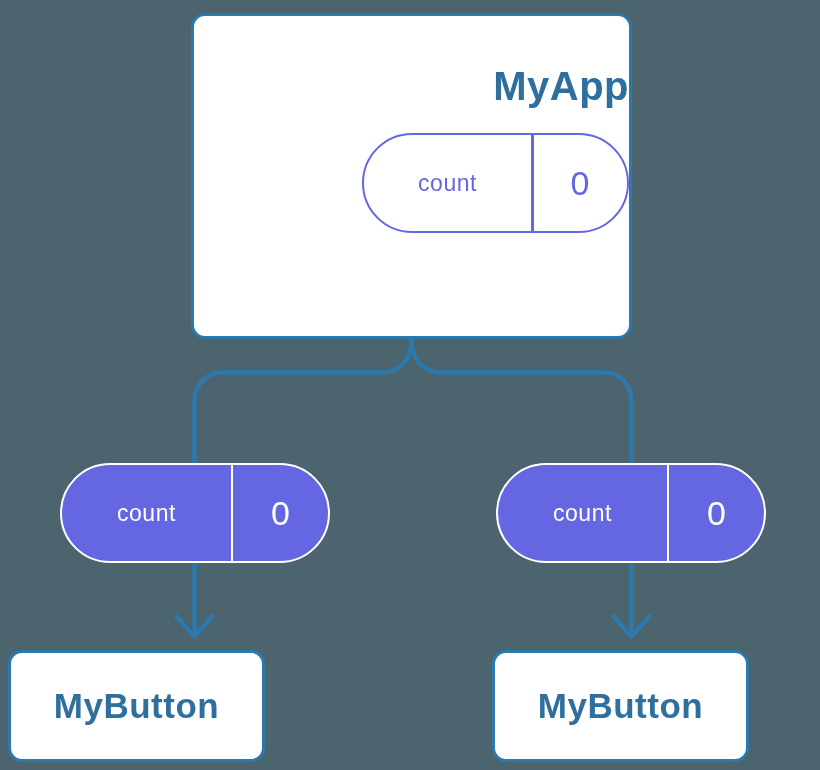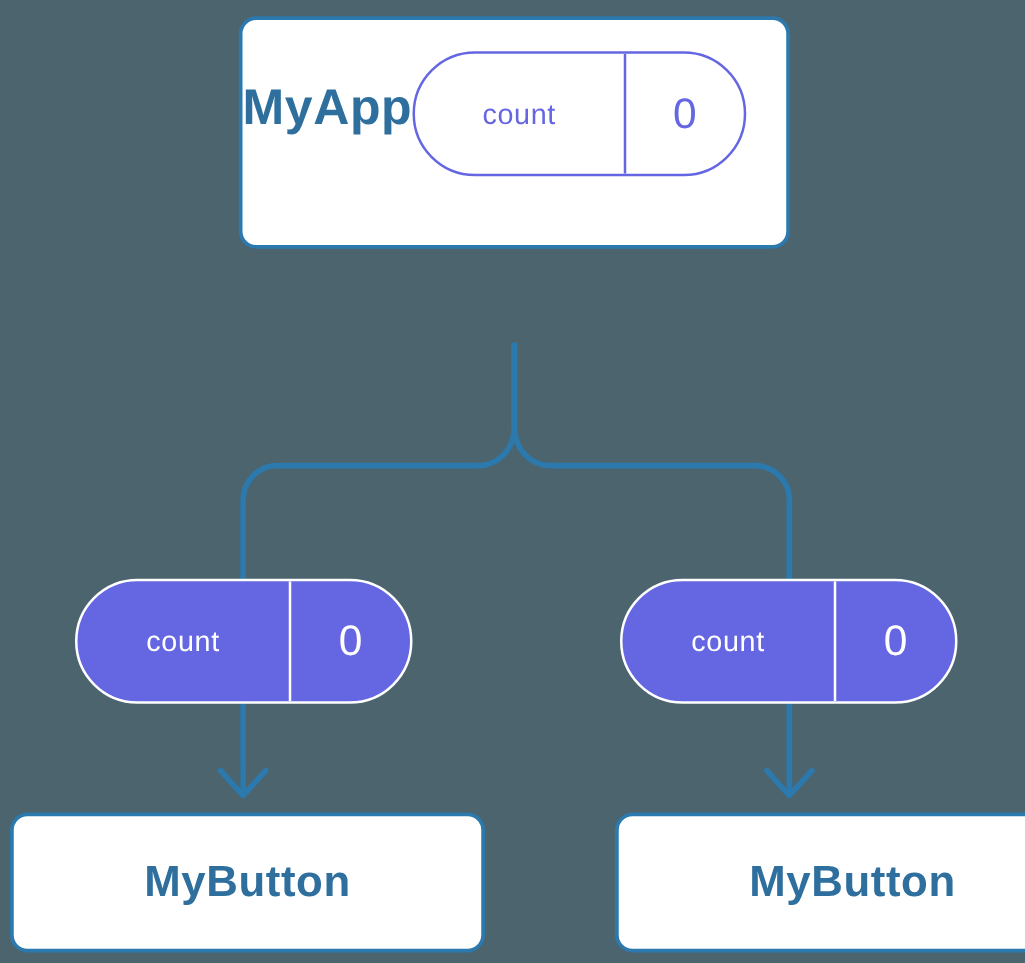--- a/index.html
+++ b/index.html
@@ -42,32 +42,32 @@
     z-index: 2;
   }
   .card-title {
     color: var(--heading-text);
     font-weight: 700;
     letter-spacing: 0.5px;
     white-space: nowrap;
   }
   .card.root {
     left: 191px; top: 13px;
-    width: 441px; height: 186px;
+    width: 441px; height: 326px;
     display: flex;
-    flex-direction: row;
-    align-items: flex-start;
+    flex-direction: column;
+    align-items: flex-end;
   }
   .card.root .card-title {
     margin-top: 48px;
     font-size: 40px;
     line-height: 44px;
   }
   .card.leaf {
-    width: 380px; height: 112px;
+    width: 257px; height: 112px;
     display: flex;
     align-items: center;
     justify-content: center;
   }
   .card.leaf .card-title { font-size: 35px; }
   .card.leaf.left  { left: 8px;   top: 650px; }
   .card.leaf.right { left: 492px; top: 650px; }
 
   .pill {
     display: flex;

